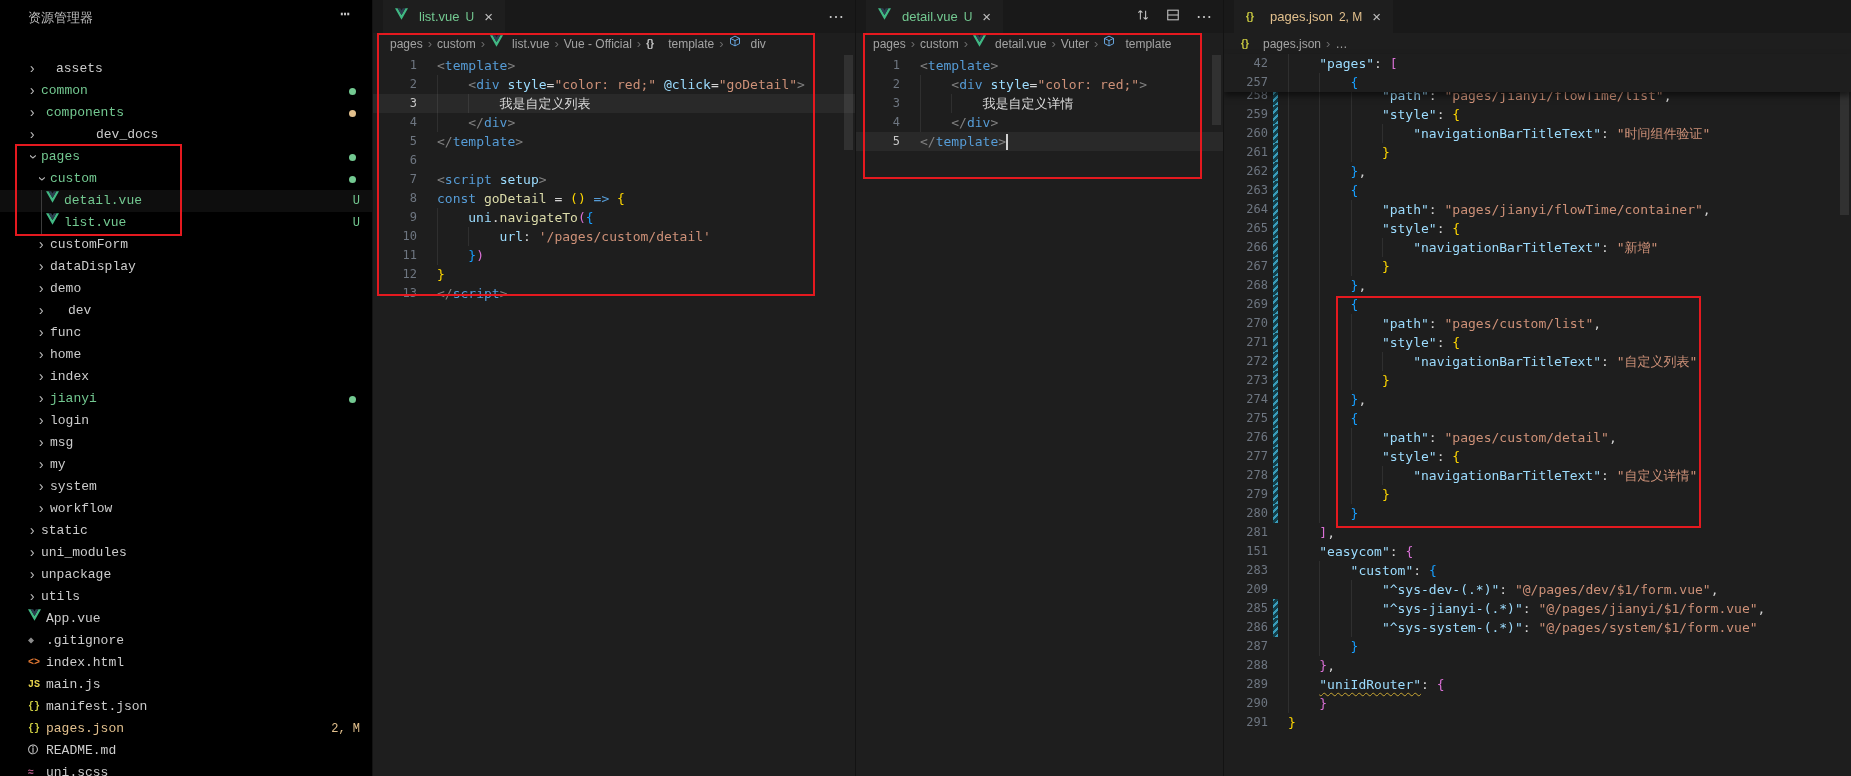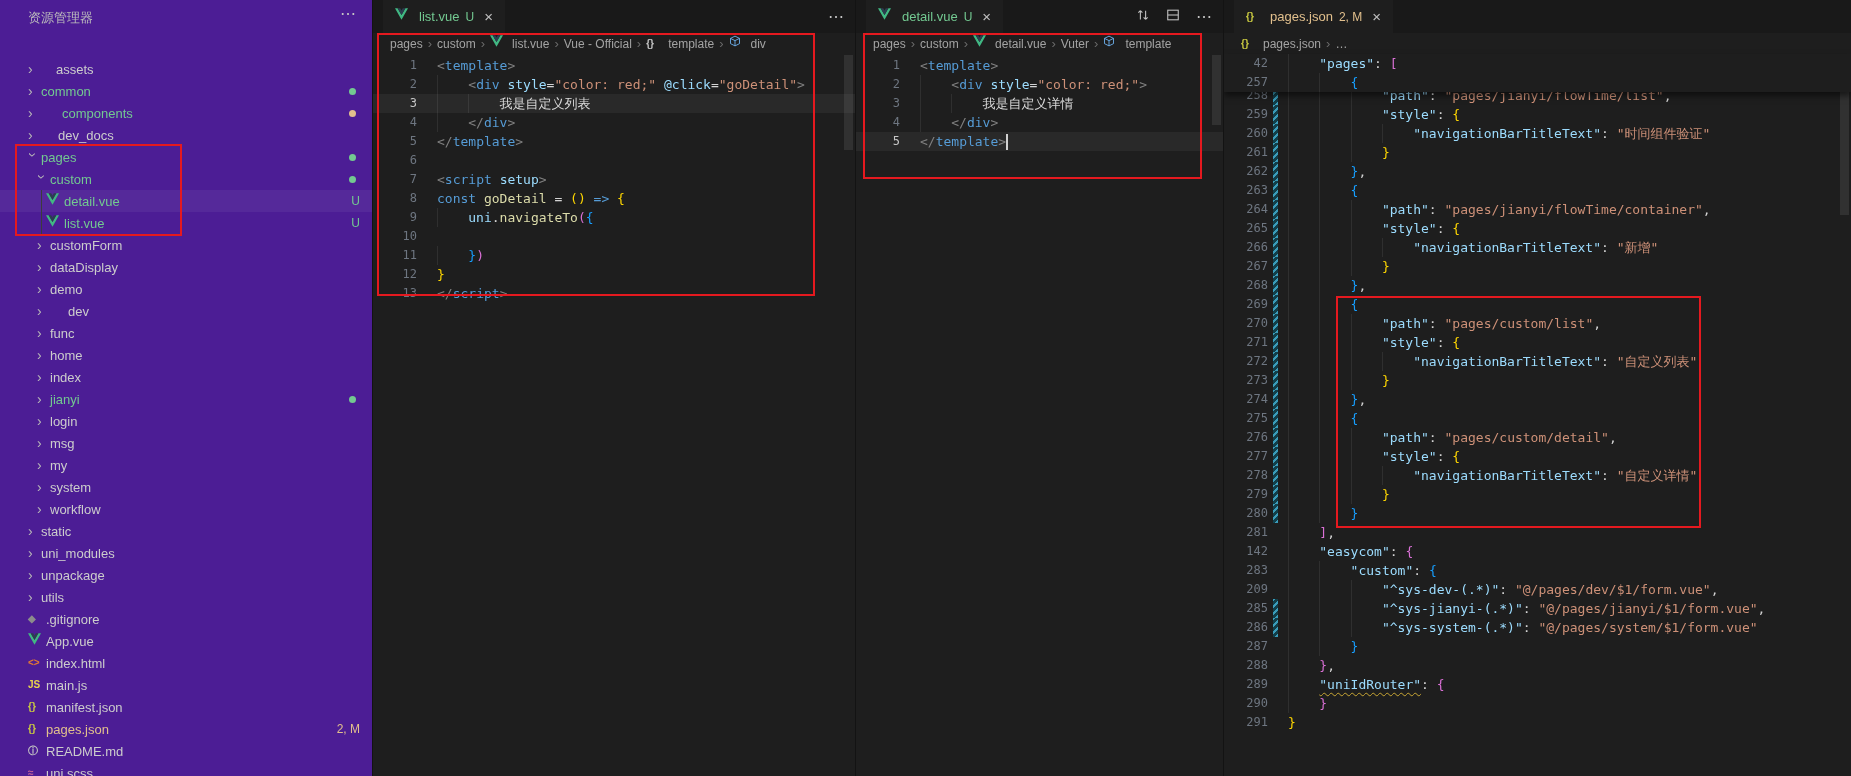--- a/index.html
+++ b/index.html
@@ -2,21 +2,21 @@
 <html><head>
 <meta charset="utf-8">
 <style>
   * { margin:0; padding:0; box-sizing:border-box; }
   html,body { background:#141414; }
   #app { position:relative; width:1851px; height:776px; background:#1e1e1e;
          font-family:"Liberation Sans", sans-serif; overflow:hidden; color:#cccccc; }
   .edge-strip { position:absolute; left:0; top:0; width:8px; height:776px; background:#161616; }
 
   
-  #sidebar { position:absolute; left:0; top:0; width:372px; height:776px; background:#4c1d95; }
+  #sidebar { position:absolute; left:0; top:0; width:372px; height:776px; background:#000000;font-family:Liberation Mono, monospace; }
   .sb-header { position:absolute; left:0; top:0; width:100%; height:33px; }
   .sb-title { position:absolute; left:28px; top:9px; font-size:13px; color:#bcbcbc; }
   .sb-more { position:absolute; left:340px; top:4px; font-size:16px; color:#c5c5c5; cursor:pointer; letter-spacing:1px;}
   .sb-root { position:absolute; left:0; top:36px; width:100%; height:22px; font-weight:bold;
              font-size:13px; color:#e7e7e7; line-height:22px; }
   .sb-root .chev { left:12px; }
   .sb-root-label { position:absolute; left:30px; }
   #tree { position:absolute; left:0; top:58px; width:100%; }
   .trow { position:relative; height:22px; line-height:22px; font-size:13px; width:100%; white-space:nowrap; }
   .trow.sel { background:rgba(255,255,255,.055); }
@@ -81,22 +81,22 @@
   <div class="edge-strip"></div>
 
   <div id="sidebar">
     <div class="sb-header">
       <span class="sb-title">资源管理器</span>
       <span class="sb-more">⋯</span>
     </div>
     <div id="tree">
         <div class="trow"><span class="chev" style="left: 28px;">›</span><span style="padding-left: 40px; display: inline-block; margin-left: 16px;"><span class="tlabel c-def">assets</span></span></div>
         <div class="trow"><span class="chev" style="left: 28px;">›</span><span style="padding-left: 41px; display: inline-block;"><span class="tlabel c-green">common</span></span><span class="dot dot-green"></span></div>
-        <div class="trow"><span class="chev" style="left: 28px;">›</span><span style="padding-left: 62px; display: inline-block;"><span class="tlabel c-green">components</span></span><span class="dot dot-tan"></span></div>
-        <div class="trow"><span class="chev" style="left: 28px;">›</span><span style="padding-left: 58px; display: inline-block;"><span class="tlabel c-def">dev_docs</span></span></div>
+        <div class="trow"><span class="chev" style="left: 28px;">›</span><span style="padding-left: 46px; display: inline-block;"><span class="tlabel c-green">components</span></span><span class="dot dot-tan"></span></div>
+        <div class="trow"><span class="chev" style="left: 28px;">›</span><span style="padding-left: 58px; display: inline-block; margin-left: 38px;"><span class="tlabel c-def">dev_docs</span></span></div>
         <div class="trow"><span class="chev open" style="left: 28px;">›</span><span style="padding-left: 41px; display: inline-block;"><span class="tlabel c-green">pages</span></span><span class="dot dot-green"></span></div>
         <div class="trow"><span class="chev open" style="left: 37px;">›</span><span style="padding-left: 50px; display: inline-block;"><span class="tlabel c-green">custom</span></span><span class="dot dot-green"></span></div>
         <div class="trow sel"><span style="padding-left: 46px; display: inline-block;"><span class="t-ic"><svg class="ic" width="13" height="12" viewBox="0 0 24 21">
                 <path fill="#41b883" d="M0 0h4.8L12 12.4 19.2 0H24L12 20.9Z"></path>
                 <path fill="#2c3e50" d="M4.8 0h4.8L12 4.2 14.4 0h4.8L12 12.4Z"></path>
               </svg></span><span class="tlabel c-green">detail.vue</span></span><span class="tbadge c-green">U</span></div>
         <div class="trow"><span style="padding-left: 46px; display: inline-block;"><span class="t-ic"><svg class="ic" width="13" height="12" viewBox="0 0 24 21">
                 <path fill="#41b883" d="M0 0h4.8L12 12.4 19.2 0H24L12 20.9Z"></path>
                 <path fill="#2c3e50" d="M4.8 0h4.8L12 4.2 14.4 0h4.8L12 12.4Z"></path>
               </svg></span><span class="tlabel c-green">list.vue</span></span><span class="tbadge c-green">U</span></div>
@@ -110,25 +110,25 @@
         <div class="trow"><span class="chev" style="left: 37px;">›</span><span style="padding-left: 50px; display: inline-block;"><span class="tlabel c-green">jianyi</span></span><span class="dot dot-green"></span></div>
         <div class="trow"><span class="chev" style="left: 37px;">›</span><span style="padding-left: 50px; display: inline-block;"><span class="tlabel c-def">login</span></span></div>
         <div class="trow"><span class="chev" style="left: 37px;">›</span><span style="padding-left: 50px; display: inline-block;"><span class="tlabel c-def">msg</span></span></div>
         <div class="trow"><span class="chev" style="left: 37px;">›</span><span style="padding-left: 50px; display: inline-block;"><span class="tlabel c-def">my</span></span></div>
         <div class="trow"><span class="chev" style="left: 37px;">›</span><span style="padding-left: 50px; display: inline-block;"><span class="tlabel c-def">system</span></span></div>
         <div class="trow"><span class="chev" style="left: 37px;">›</span><span style="padding-left: 50px; display: inline-block;"><span class="tlabel c-def">workflow</span></span></div>
         <div class="trow"><span class="chev" style="left: 28px;">›</span><span style="padding-left: 41px; display: inline-block;"><span class="tlabel c-def">static</span></span></div>
         <div class="trow"><span class="chev" style="left: 28px;">›</span><span style="padding-left: 41px; display: inline-block;"><span class="tlabel c-def">uni_modules</span></span></div>
         <div class="trow"><span class="chev" style="left: 28px;">›</span><span style="padding-left: 41px; display: inline-block;"><span class="tlabel c-def">unpackage</span></span></div>
         <div class="trow"><span class="chev" style="left: 28px;">›</span><span style="padding-left: 41px; display: inline-block;"><span class="tlabel c-def">utils</span></span></div>
-        <div class="trow"><span style="padding-left: 28px; display: inline-block;"><span class="t-ic"><span class="ic fico" style="color:#8c8c8c">◆</span></span><span class="tlabel c-def">.gitignore</span></span></div>
         <div class="trow"><span style="padding-left: 28px; display: inline-block;"><span class="t-ic"><svg class="ic" width="13" height="12" viewBox="0 0 24 21">
                 <path fill="#41b883" d="M0 0h4.8L12 12.4 19.2 0H24L12 20.9Z"></path>
                 <path fill="#2c3e50" d="M4.8 0h4.8L12 4.2 14.4 0h4.8L12 12.4Z"></path>
               </svg></span><span class="tlabel c-def">App.vue</span></span></div>
+        <div class="trow"><span style="padding-left: 28px; display: inline-block;"><span class="t-ic"><span class="ic fico" style="color:#8c8c8c">◆</span></span><span class="tlabel c-def">.gitignore</span></span></div>
         <div class="trow"><span style="padding-left: 28px; display: inline-block;"><span class="t-ic"><span class="ic fico" style="color:#e37933">&lt;&gt;</span></span><span class="tlabel c-def">index.html</span></span></div>
         <div class="trow"><span style="padding-left: 28px; display: inline-block;"><span class="t-ic"><span class="ic fico" style="color:#e8d44d">JS</span></span><span class="tlabel c-def">main.js</span></span></div>
         <div class="trow"><span style="padding-left: 28px; display: inline-block;"><span class="t-ic"><span class="ic fico" style="color:#cbcb41">{}</span></span><span class="tlabel c-def">manifest.json</span></span></div>
         <div class="trow"><span style="padding-left: 28px; display: inline-block;"><span class="t-ic"><span class="ic fico" style="color:#cbcb41">{}</span></span><span class="tlabel c-tan">pages.json</span></span><span class="tbadge c-tan">2, M</span></div>
         <div class="trow"><span style="padding-left: 28px; display: inline-block;"><span class="t-ic"><span class="ic fico" style="color:#c5c5c5">ⓘ</span></span><span class="tlabel c-def">README.md</span></span></div>
         <div class="trow"><span style="padding-left: 28px; display: inline-block;"><span class="t-ic"><span class="ic fico" style="color:#cd6799">≈</span></span><span class="tlabel c-def">uni.scss</span></span></div>
       </div>
     <div class="tree-guide" style="left:41px; top:190px; height:44px;"></div>
   </div>
 
@@ -184,21 +184,21 @@
         <div class="flow" style="top: 2px;">
           <div class="row"><span class="ln">1</span><span class="gut"></span><span class="codeln"><span class="t-tp">&lt;</span><span class="t-tag">template</span><span class="t-tp">&gt;</span></span></div>
           <div class="row"><span class="ln">2</span><span class="gut"></span><span class="codeln"><span class="ind"></span><span class="t-tp">&lt;</span><span class="t-tag">div</span><span class="t-op"> </span><span class="t-attr">style</span><span class="t-op">=</span><span class="t-str">"color: red;"</span><span class="t-op"> </span><span class="t-attr">@click</span><span class="t-op">=</span><span class="t-str">"goDetail"</span><span class="t-tp">&gt;</span></span></div>
           <div class="row hl"><span class="ln">3</span><span class="gut"></span><span class="codeln"><span class="ind"></span><span class="ind"></span><span class="t-txt">我是自定义列表</span></span></div>
           <div class="row"><span class="ln">4</span><span class="gut"></span><span class="codeln"><span class="ind"></span><span class="t-tp">&lt;/</span><span class="t-tag">div</span><span class="t-tp">&gt;</span></span></div>
           <div class="row"><span class="ln">5</span><span class="gut"></span><span class="codeln"><span class="t-tp">&lt;/</span><span class="t-tag">template</span><span class="t-tp">&gt;</span></span></div>
           <div class="row"><span class="ln">6</span><span class="gut"></span><span class="codeln"></span></div>
           <div class="row"><span class="ln">7</span><span class="gut"></span><span class="codeln"><span class="t-tp">&lt;</span><span class="t-tag">script</span><span class="t-op"> </span><span class="t-attr">setup</span><span class="t-tp">&gt;</span></span></div>
           <div class="row"><span class="ln">8</span><span class="gut"></span><span class="codeln"><span class="t-kw">const</span><span class="t-op"> </span><span class="t-fn">goDetail</span><span class="t-op"> = </span><span class="t-b1">()</span><span class="t-op"> </span><span class="t-kw">=&gt;</span><span class="t-op"> </span><span class="t-b1">{</span></span></div>
           <div class="row"><span class="ln">9</span><span class="gut"></span><span class="codeln"><span class="ind"></span><span class="t-attr">uni</span><span class="t-op">.</span><span class="t-fn">navigateTo</span><span class="t-b2">(</span><span class="t-b3">{</span></span></div>
-          <div class="row"><span class="ln">10</span><span class="gut"></span></div>
+          <div class="row"><span class="ln">10</span><span class="gut"></span><span class="codeln"><span class="ind"></span><span class="ind"></span><span class="t-attr">url</span><span class="t-op">: </span><span class="t-str">'/pages/custom/detail'</span></span></div>
           <div class="row"><span class="ln">11</span><span class="gut"></span><span class="codeln"><span class="ind"></span><span class="t-b3">}</span><span class="t-b2">)</span></span></div>
           <div class="row"><span class="ln">12</span><span class="gut"></span><span class="codeln"><span class="t-b1">}</span></span></div>
           <div class="row"><span class="ln">13</span><span class="gut"></span><span class="codeln"><span class="t-tp">&lt;/</span><span class="t-tag">script</span><span class="t-tp">&gt;</span></span></div>
         </div>
       </div>
       <div class="vslider" style="right: 2px; top: 55px; height: 95px;"></div>
     </div>
   <div class="v-divider" style="left:855px;"></div>
   <div class="pane" id="pane2" style="left:856px; width:367px;">
       <div class="tabs"><div class="tab">
@@ -296,21 +296,21 @@
           <div class="row"><span class="ln">272</span><span class="gut"><span class="gm"></span></span><span class="codeln"><span class="ind"></span><span class="ind"></span><span class="ind"></span><span class="ind"></span><span class="t-attr">"navigationBarTitleText"</span><span class="t-op">: </span><span class="t-str">"自定义列表"</span></span></div>
           <div class="row"><span class="ln">273</span><span class="gut"><span class="gm"></span></span><span class="codeln"><span class="ind"></span><span class="ind"></span><span class="ind"></span><span class="t-b1">}</span></span></div>
           <div class="row"><span class="ln">274</span><span class="gut"><span class="gm"></span></span><span class="codeln"><span class="ind"></span><span class="ind"></span><span class="t-b3">}</span><span class="t-op">,</span></span></div>
           <div class="row"><span class="ln">275</span><span class="gut"><span class="gm"></span></span><span class="codeln"><span class="ind"></span><span class="ind"></span><span class="t-b3">{</span></span></div>
           <div class="row"><span class="ln">276</span><span class="gut"><span class="gm"></span></span><span class="codeln"><span class="ind"></span><span class="ind"></span><span class="ind"></span><span class="t-attr">"path"</span><span class="t-op">: </span><span class="t-str">"pages/custom/detail"</span><span class="t-op">,</span></span></div>
           <div class="row"><span class="ln">277</span><span class="gut"><span class="gm"></span></span><span class="codeln"><span class="ind"></span><span class="ind"></span><span class="ind"></span><span class="t-attr">"style"</span><span class="t-op">: </span><span class="t-b1">{</span></span></div>
           <div class="row"><span class="ln">278</span><span class="gut"><span class="gm"></span></span><span class="codeln"><span class="ind"></span><span class="ind"></span><span class="ind"></span><span class="ind"></span><span class="t-attr">"navigationBarTitleText"</span><span class="t-op">: </span><span class="t-str">"自定义详情"</span></span></div>
           <div class="row"><span class="ln">279</span><span class="gut"><span class="gm"></span></span><span class="codeln"><span class="ind"></span><span class="ind"></span><span class="ind"></span><span class="t-b1">}</span></span></div>
           <div class="row"><span class="ln">280</span><span class="gut"><span class="gm"></span></span><span class="codeln"><span class="ind"></span><span class="ind"></span><span class="t-b3">}</span></span></div>
           <div class="row"><span class="ln">281</span><span class="gut"></span><span class="codeln"><span class="ind"></span><span class="t-b2">]</span><span class="t-op">,</span></span></div>
-          <div class="row"><span class="ln">142</span><span class="gut"></span><span class="codeln"><span class="ind"></span><span class="t-attr">"easycom"</span><span class="t-op">: </span><span class="t-b2">{</span></span></div>
+          <div class="row"><span class="ln">151</span><span class="gut"></span><span class="codeln"><span class="ind"></span><span class="t-attr">"easycom"</span><span class="t-op">: </span><span class="t-b2">{</span></span></div>
           <div class="row"><span class="ln">283</span><span class="gut"></span><span class="codeln"><span class="ind"></span><span class="ind"></span><span class="t-attr">"custom"</span><span class="t-op">: </span><span class="t-b3">{</span></span></div>
           <div class="row"><span class="ln">209</span><span class="gut"></span><span class="codeln"><span class="ind"></span><span class="ind"></span><span class="ind"></span><span class="t-attr">"^sys-dev-(.*)"</span><span class="t-op">: </span><span class="t-str">"@/pages/dev/$1/form.vue"</span><span class="t-op">,</span></span></div>
           <div class="row"><span class="ln">285</span><span class="gut"><span class="gm"></span></span><span class="codeln"><span class="ind"></span><span class="ind"></span><span class="ind"></span><span class="t-attr">"^sys-jianyi-(.*)"</span><span class="t-op">: </span><span class="t-str">"@/pages/jianyi/$1/form.vue"</span><span class="t-op">,</span></span></div>
           <div class="row"><span class="ln">286</span><span class="gut"><span class="gm"></span></span><span class="codeln"><span class="ind"></span><span class="ind"></span><span class="ind"></span><span class="t-attr">"^sys-system-(.*)"</span><span class="t-op">: </span><span class="t-str">"@/pages/system/$1/form.vue"</span></span></div>
           <div class="row"><span class="ln">287</span><span class="gut"></span><span class="codeln"><span class="ind"></span><span class="ind"></span><span class="t-b3">}</span></span></div>
           <div class="row"><span class="ln">288</span><span class="gut"></span><span class="codeln"><span class="ind"></span><span class="t-b2">}</span><span class="t-op">,</span></span></div>
           <div class="row"><span class="ln">289</span><span class="gut"></span><span class="codeln"><span class="ind"></span><span class="t-warn">"uniIdRouter"</span><span class="t-op">: </span><span class="t-b2">{</span></span></div>
           <div class="row"><span class="ln">290</span><span class="gut"></span><span class="codeln"><span class="ind"></span><span class="t-b2">}</span></span></div>
           <div class="row"><span class="ln">291</span><span class="gut"></span><span class="codeln"><span class="t-b1">}</span></span></div>
         </div>

